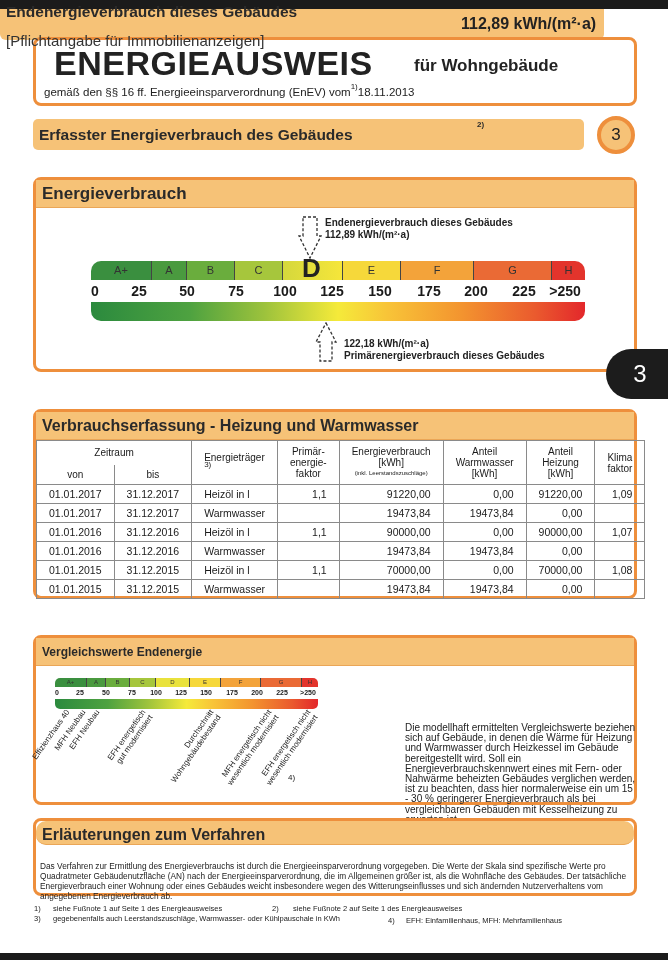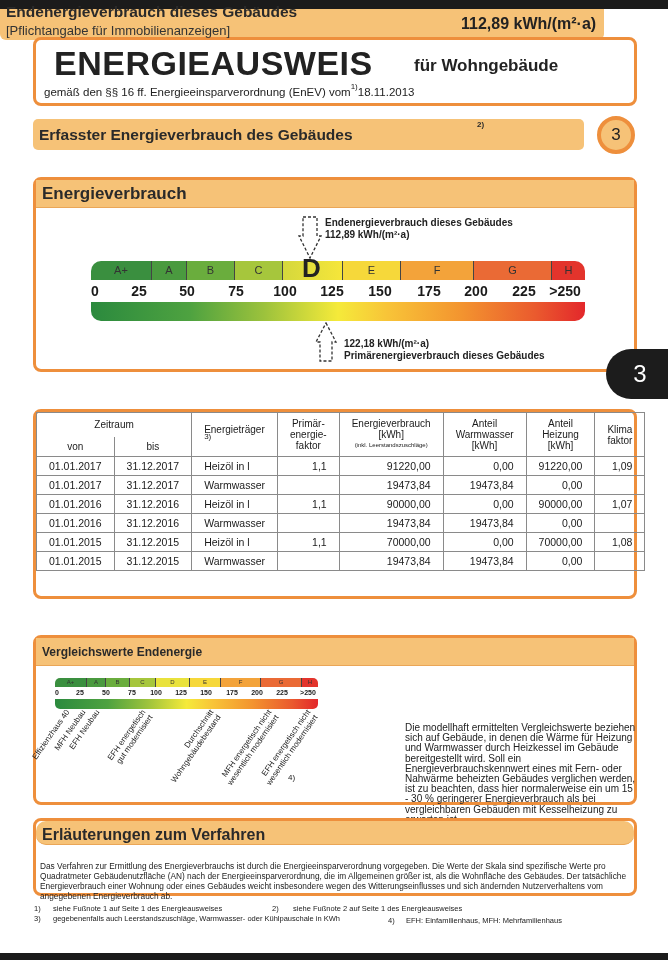--- a/index.html
+++ b/index.html
@@ -35,21 +35,21 @@
   .scale .ticks { position: relative; height: 22px; }
   .scale .ticks span { position: absolute; font-size: 14px; font-weight: bold; transform: translateX(-50%); top: 3px; }
   .scale .row2 { height: 19px; border-radius: 0 0 10px 10px; background: linear-gradient(to right, #2b8a3e 0%, #4ea240 20%, #9cc23c 35%, #f5ea3a 50%, #f8c438 60%, #f3942f 75%, #ea5a2e 90%, #e3272b 100%); }
   .d-letter { position: absolute; font-size: 26px; font-weight: bold; color: #222; }
   .arrow-down, .arrow-up { position: absolute; }
   .note { position: absolute; font-size: 10px; font-weight: bold; line-height: 12px; color: #222; }
 
   
   #ee-box { left: 33px; top: 368px; width: 604px; height: 40px; background: #f6c277; border-radius: 6px; }
   #ee-box .t { position: absolute; left: 6px; top: 3px; font-size: 15.5px; font-weight: bold; color: #2a2a2a; }
-  #ee-box .s { position: absolute; left: 6px; top: 23px; font-size: 13px; color: #333; }
+  #ee-box .s { position: absolute; left: 6px; top: 32px; font-size: 15px; color: #333; }
   #ee-box .v { position: absolute; left: 461px; top: 15px; font-size: 16px; font-weight: bold; color: #222; }
   #black-badge { position: absolute; left: 606px; top: 349px; width: 62px; height: 50px; background: #1c1c1c; border-radius: 26px 0 0 26px; color: #fff; font-size: 24px; text-align: center; line-height: 50px; padding-left: 6px; }
 
   
   #tb-box { left: 33px; top: 409px; width: 604px; height: 190px; }
   #tb-box .hdr { font-size: 16px; height: 28px; line-height: 24px; }
   table { border-collapse: collapse; width: 100%; font-size: 10.5px; }
   td, th { border: 1px solid #8a8a8a; padding: 1px 12px; font-weight: normal; }
   th { font-size: 10px; vertical-align: middle; text-align: center; line-height: 11px; }
   tbody td { height: 19px; }
@@ -147,20 +147,21 @@
 </div>
 
 <div id="ee-box">
   <div class="t">Endenergieverbrauch dieses Gebäudes</div>
   <div class="s">[Pflichtangabe für Immobilienanzeigen]</div>
   <div class="v">112,89 kWh/(m²·a)</div>
 </div>
 <div id="black-badge">3</div>
 
 <div class="box" id="tb-box">
+  <div class="hdr">Verbrauchserfassung - Heizung und Warmwasser</div>
   <table>
     <colgroup>
       <col style="width:48px">
         <col style="width:54px">
         <col style="width:46px">
         <col style="width:2px">
     </colgroup>
     <thead>
       <tr>
         <th colspan="2" style="height:24px; border-bottom:none;">Zeitraum</th>

